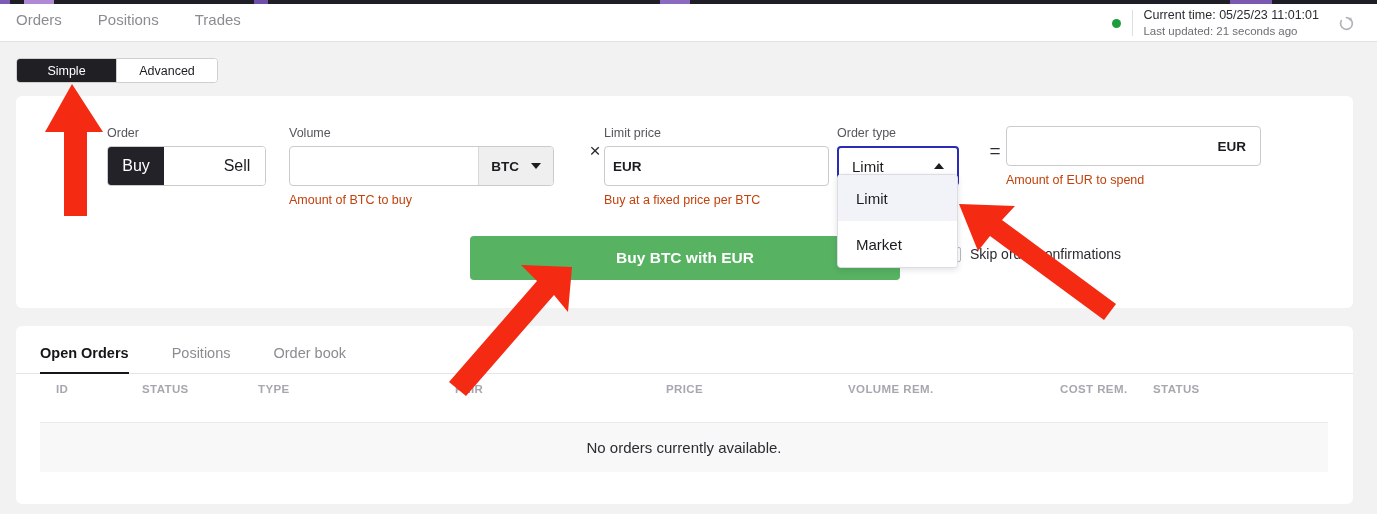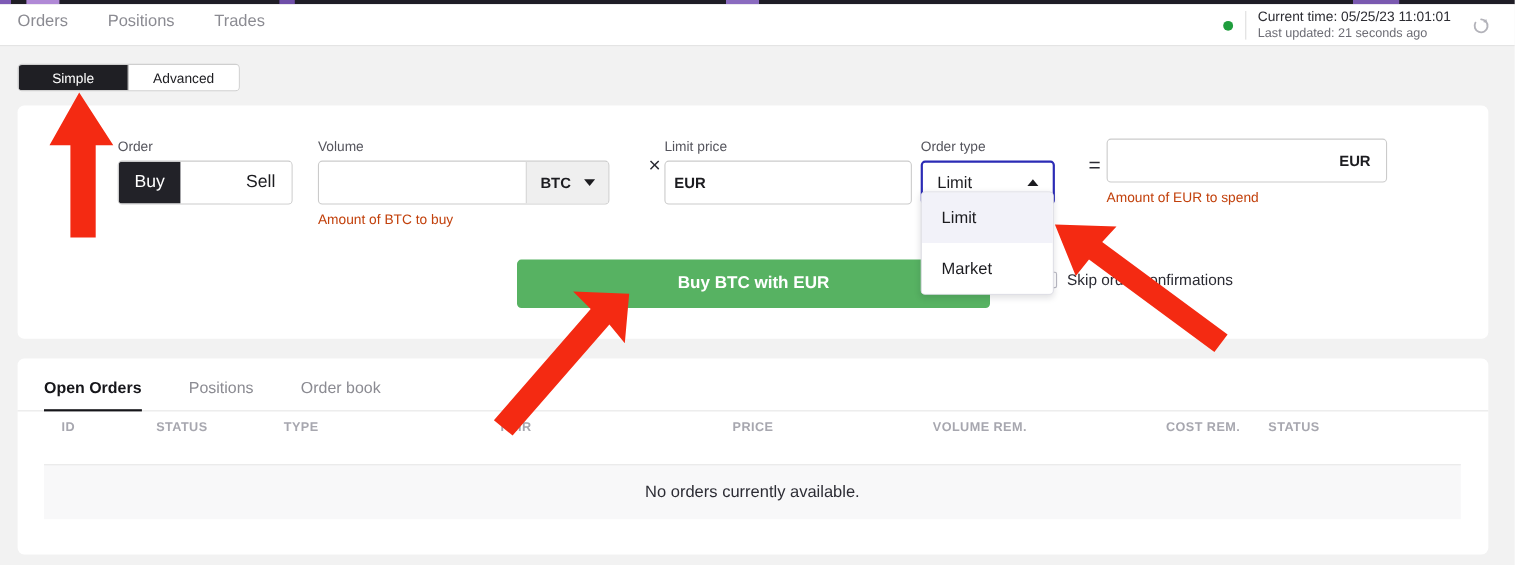--- a/index.html
+++ b/index.html
@@ -426,20 +426,21 @@
         <div class="field-hint">Amount of BTC to buy</div>
       </div>
 
       <div class="op op-times">×</div>
 
       <div class="grp-limit">
         <div class="field-label">Limit price</div>
         <div class="input-shell">
           <div class="unit-suffix">EUR</div>
         </div>
+        <div class="field-hint">Buy at a fixed price per BTC</div>
       </div>
 
       <div class="grp-otype">
         <div class="field-label">Order type</div>
         <div class="select-shell">
           <span>Limit</span>
           <span class="caret-up"></span>
         </div>
       </div>
 

